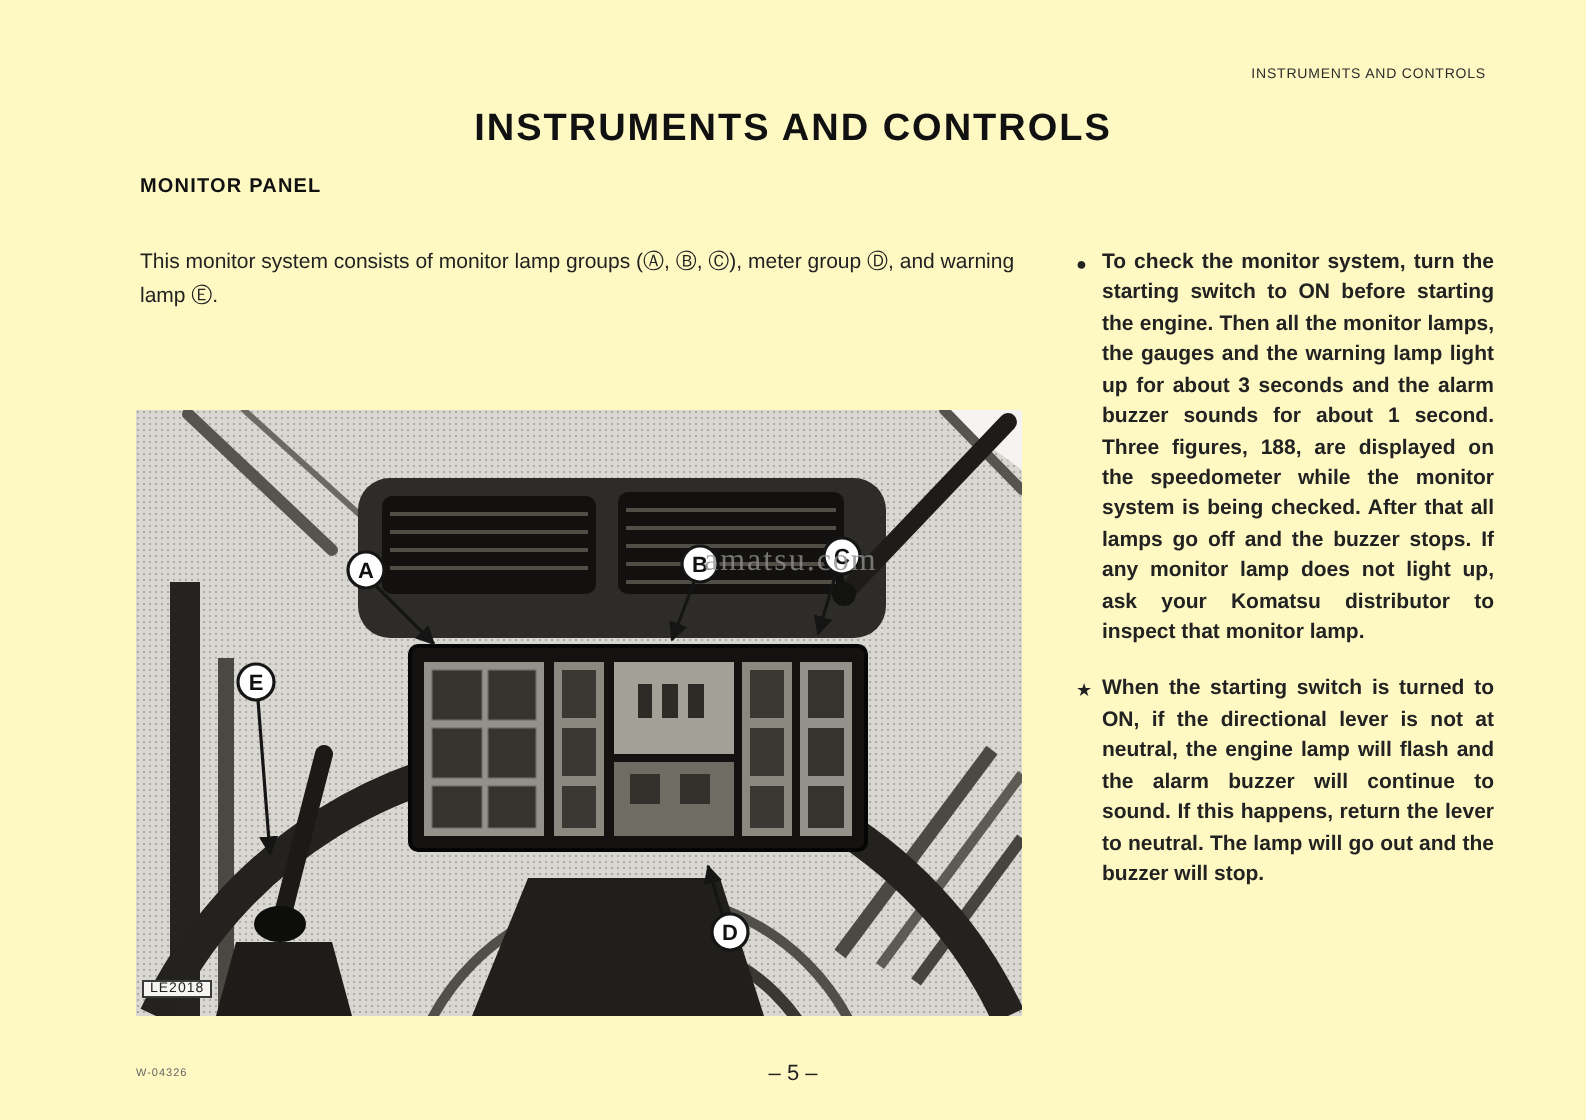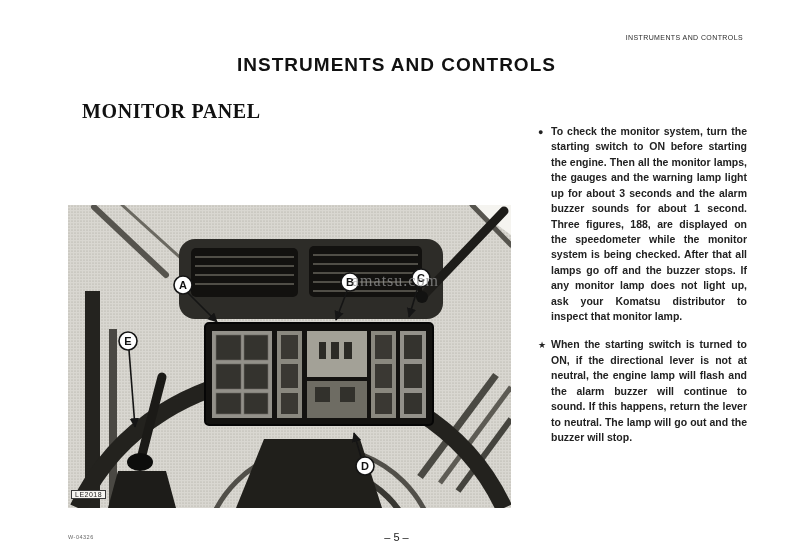--- a/index.html
+++ b/index.html
@@ -1,33 +1,33 @@
 <!DOCTYPE html>
 <html><head>
 <meta charset="utf-8">
 <style>
   html,body { margin:0; padding:0; background:#9a9a9a; }
   .page {
     position:relative; width:793px; height:560px;
-    background:#ffffff; color:#1e1e1e;
+    background:#fef9c3; color:#1e1e1e;
     font-family:"Liberation Sans", sans-serif;
     overflow:hidden;
   }
   .running-header {
     position:absolute; top:34px; right:50px;
     font-size:7px; letter-spacing:0.4px; color:#2a2a2a;
   }
   .title {
     position:absolute; top:54px; left:0; width:100%;
     margin:0; text-align:center;
     font-size:19px; font-weight:bold; letter-spacing:1px; color:#111;
   }
   .section-title {
-    position:absolute; top:88px; left:70px; margin:12px;
-    font-size:20px; font-weight:bold; letter-spacing:0.6px; color:#111;font-family:Liberation Serif, serif;
+    position:absolute; top:88px; left:70px; margin:0;
+    font-size:10px; font-weight:bold; letter-spacing:0.6px; color:#111;
   }
   .intro {
     position:absolute; top:123px; left:70px; width:448px; margin:0;
     font-size:10.5px; line-height:1.6; color:#222;
   }
   .figure {
     position:absolute; left:68px; top:205px; width:443px; height:303px;
   }
   .figure svg { display:block; width:100%; height:100%; }
   .figure .callout text {
@@ -66,20 +66,21 @@
 <body>
 
 <div class="page">
 
   <div class="running-header">INSTRUMENTS AND CONTROLS</div>
 
   <h1 class="title">INSTRUMENTS AND CONTROLS</h1>
 
   <h2 class="section-title">MONITOR PANEL</h2>
 
+  <p class="intro">This monitor system consists of monitor lamp groups (Ⓐ, Ⓑ, Ⓒ), meter group Ⓓ, and warning lamp Ⓔ.</p>
 
   <div class="figure">
     <svg viewBox="0 0 443 303" xmlns="http://www.w3.org/2000/svg">
       <defs>
         <pattern id="ht" width="3" height="3" patternUnits="userSpaceOnUse">
           <rect width="3" height="3" fill="#d9d7d1"></rect>
           <circle cx="1" cy="1" r="0.55" fill="#a39f96"></circle>
         </pattern>
         <marker id="ah" markerWidth="8" markerHeight="8" refX="5.5" refY="3" orient="auto">
           <path d="M0,0 L6,3 L0,6 Z" fill="#151515"></path>

